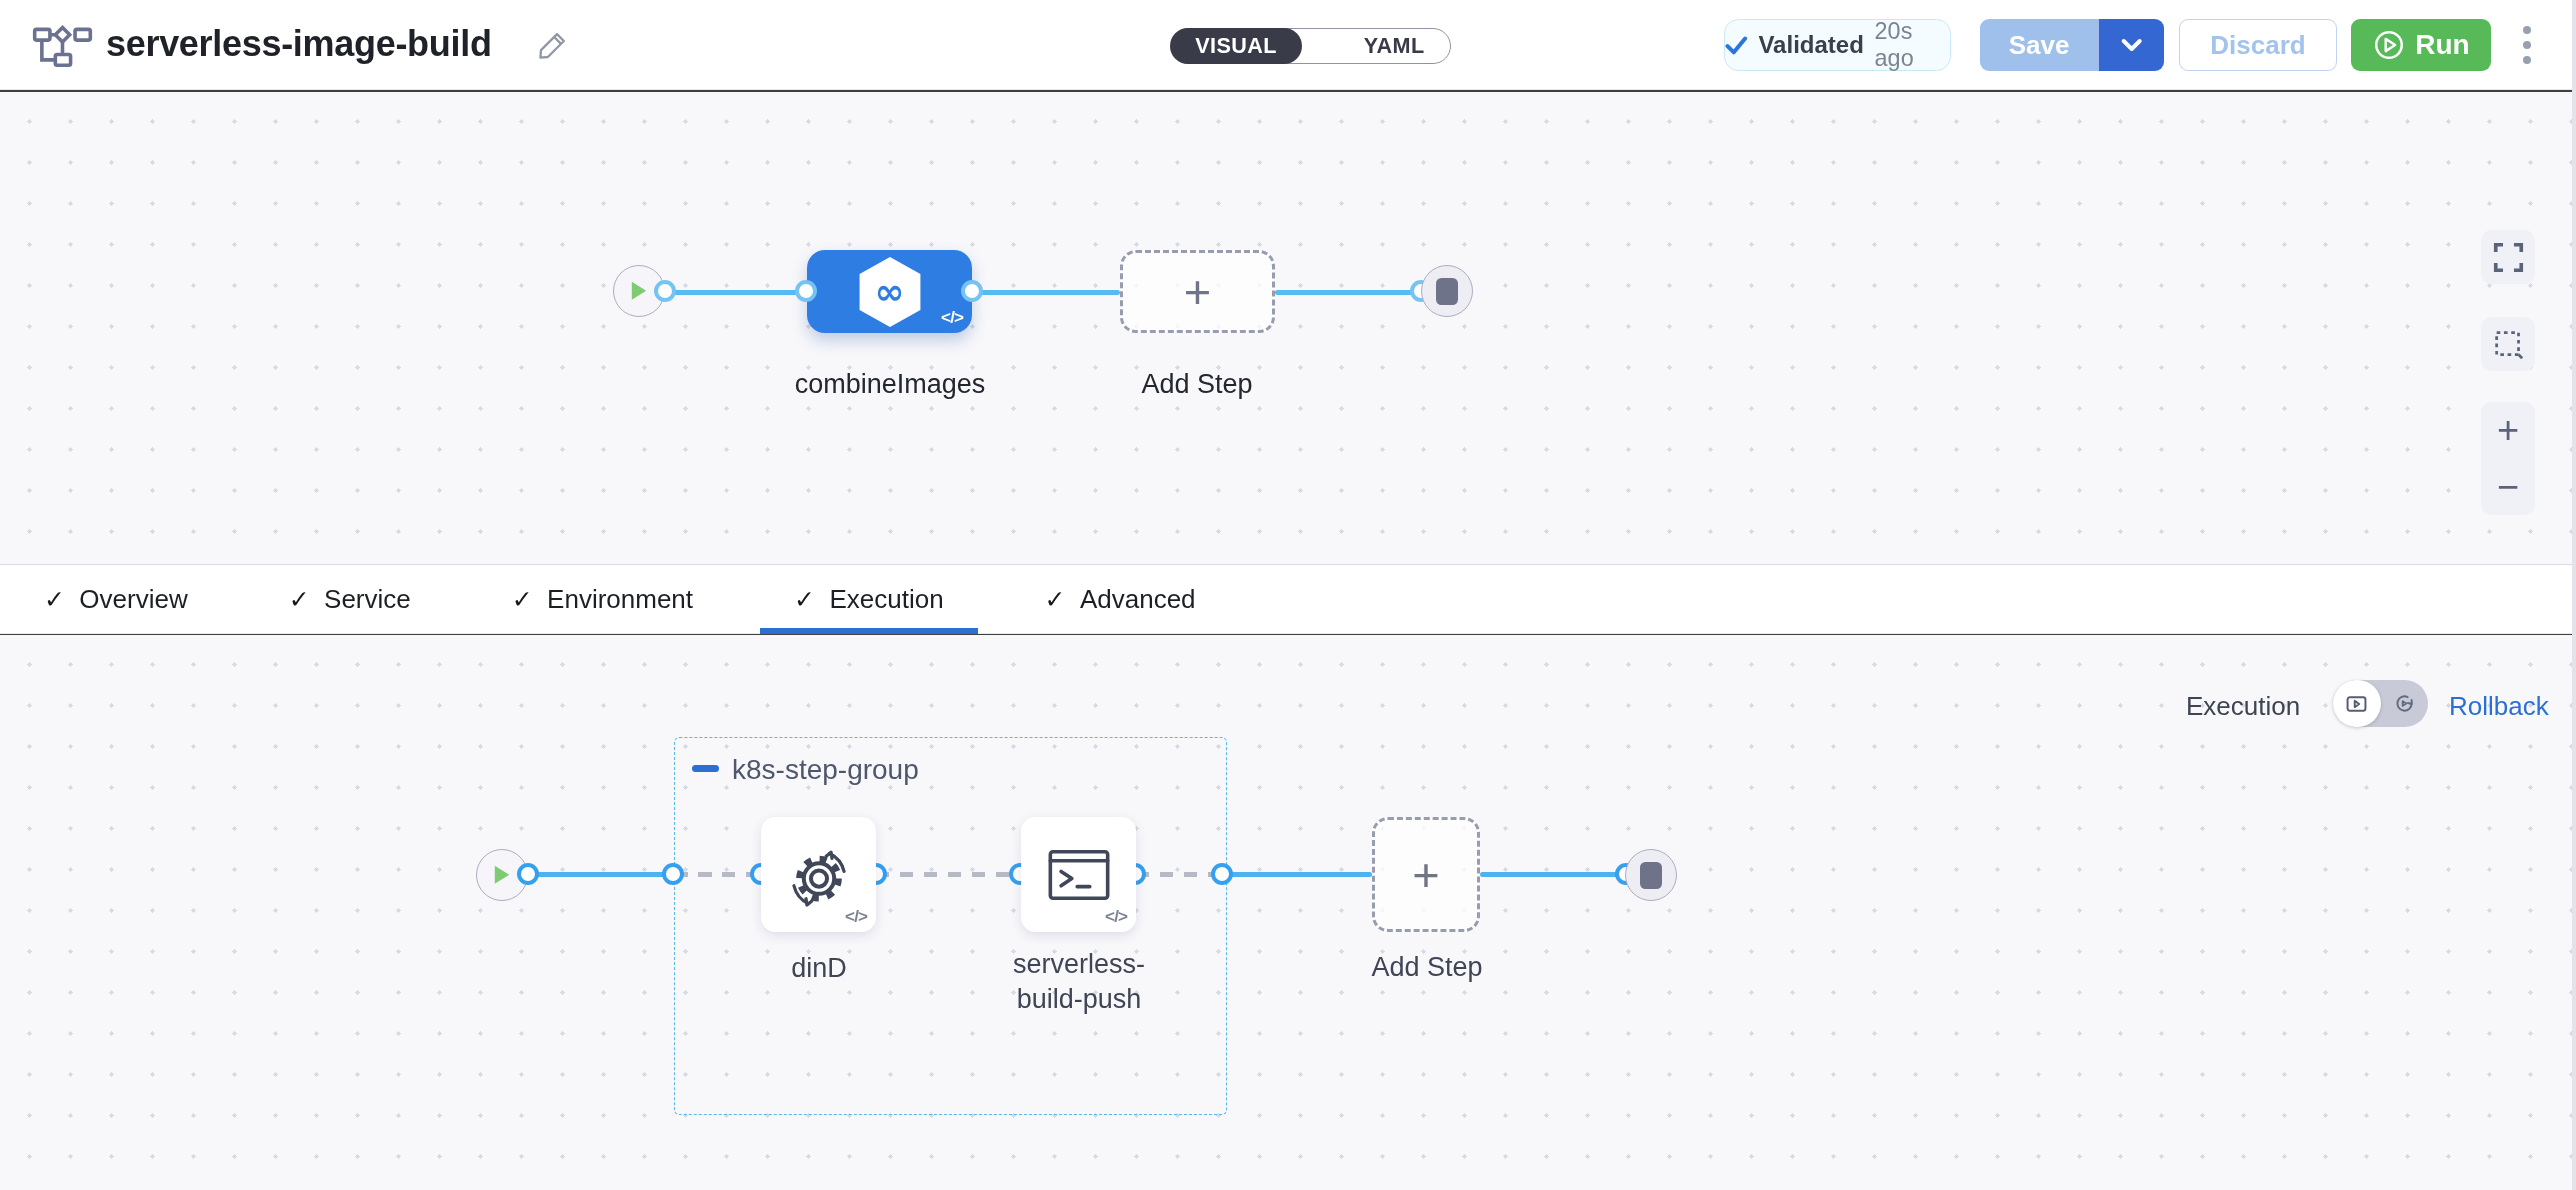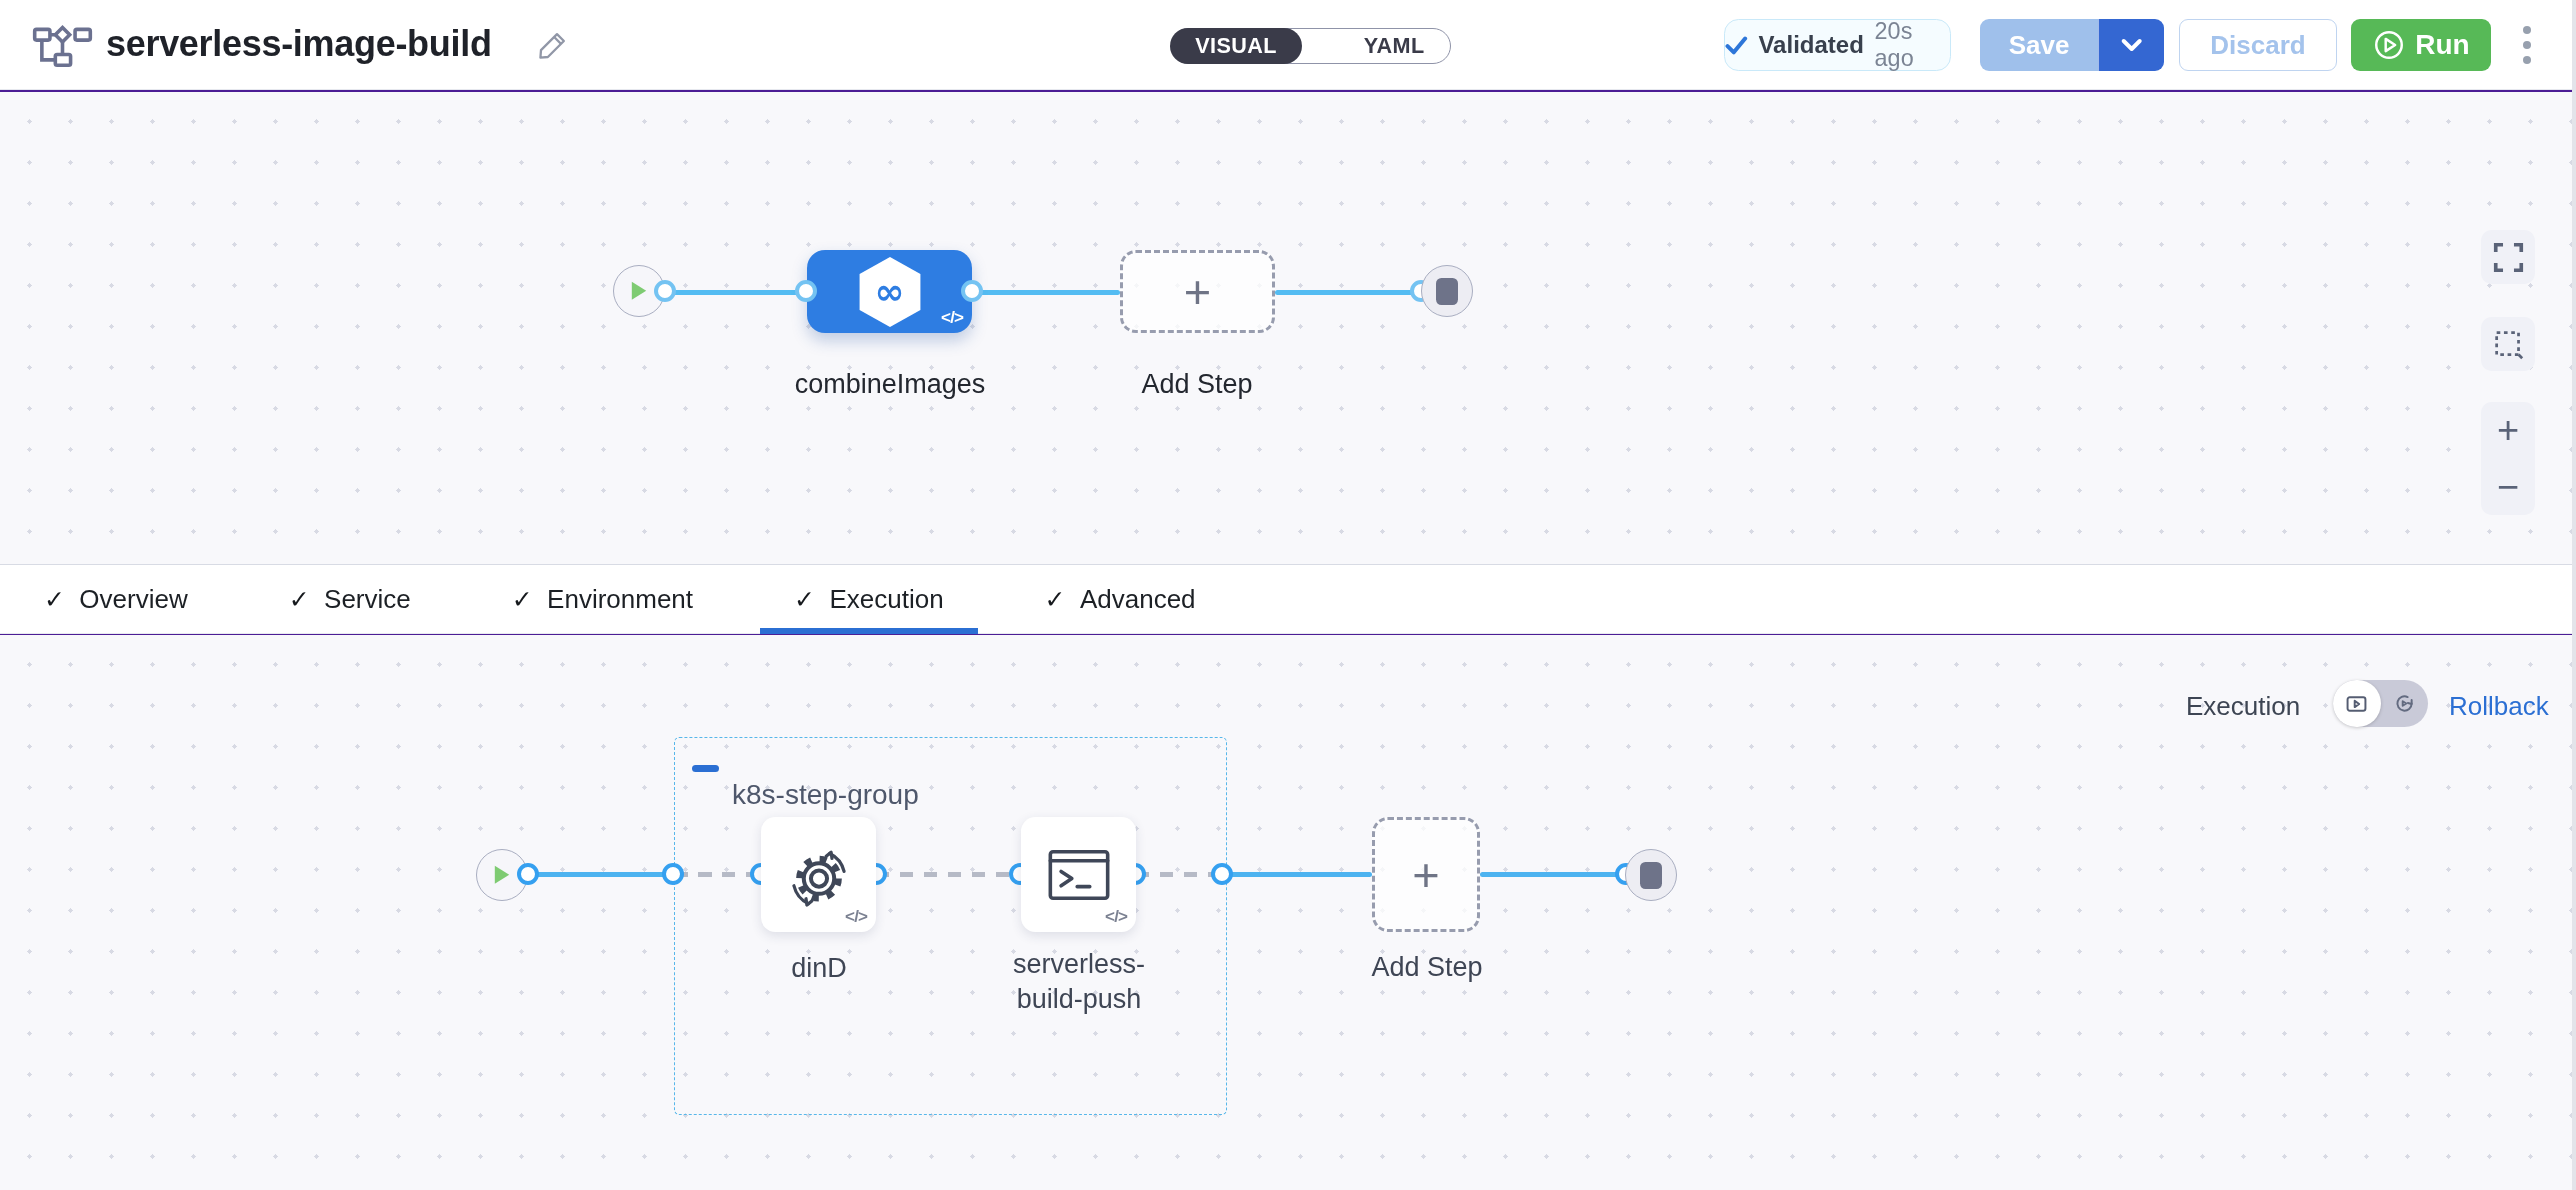--- a/index.html
+++ b/index.html
@@ -1,17 +1,17 @@
 <!DOCTYPE html>
 <html style="font-size:14.4px"><head>
 <meta charset="utf-8">
 <style>
   html,body{margin:0;padding:0;background:#ffffff;}
   .page{position:relative;width:2576px;height:1190px;overflow:hidden;
-        font-family:"Liberation Sans","DejaVu Sans",sans-serif;color:#22262e;background:#4c1d95;}
+        font-family:"Liberation Sans","DejaVu Sans",sans-serif;color:#22262e;background:#404040;}
 
   
   .header{position:absolute;left:0;top:0;width:100%;height:90px;background:#fff;
           border-bottom:1.8px solid #e6e8ee;box-sizing:border-box;}
   .title{position:absolute;left:106px;top:23.4px;font-size:36px;font-weight:700;color:#1f2229;letter-spacing:-0.3px;}
   .hdr-icon{position:absolute;left:32px;top:21.6px;}
   .pencil{position:absolute;left:537px;top:29px;}
   .mode-toggle{position:absolute;left:1171px;top:28px;height:36px;display:flex;align-items:center;
                border:1.8px solid #8f93a8;border-radius:20px;box-sizing:border-box;background:#fff;gap:37px;}
   .mode-seg{font-size:21.6px;font-weight:700;letter-spacing:0.4px;padding:0 25px;line-height:32px;border-radius:18px;color:#3a3b49;}
@@ -239,21 +239,21 @@
           <path d="M22 14 A8 8 0 1 1 17.5 6.8"></path>
           <path d="M22 10 L22 14.5 L17.8 13.5"></path>
           <path d="M12 11.5 L16 14 L12 16.5 Z"></path>
         </svg>
       </div>
     </div>
     <div class="rollback" style="left:2449px;top:56px;">Rollback</div>
 
     <div class="group" style="left:674px;top:102px;width:551px;height:376px;"></div>
     <div class="gminus" style="left:692px;top:130px;"></div>
-    <div class="gname" style="left:732px;top:119px;margin-top:25px;">k8s-step-group</div>
+    <div class="gname" style="left:732px;top:119px;">k8s-step-group</div>
 
     <div class="hline" style="left:529px;top:237px;width:146px;background:#4db3f0;"></div>
     <div class="dline" style="left:674px;top:237px;width:87px;"></div>
     <div class="dline" style="left:876px;top:237px;width:145px;"></div>
     <div class="dline" style="left:1136px;top:237px;width:86px;"></div>
     <div class="hline" style="left:1222px;top:237px;width:150px;background:#4db3f0;"></div>
     <div class="hline" style="left:1480px;top:237px;width:147px;background:#4db3f0;"></div>
 
     <div class="circle-node" style="left:476px;top:214px;">
       <svg width="18" height="21.6" viewBox="0 0 20 24">

